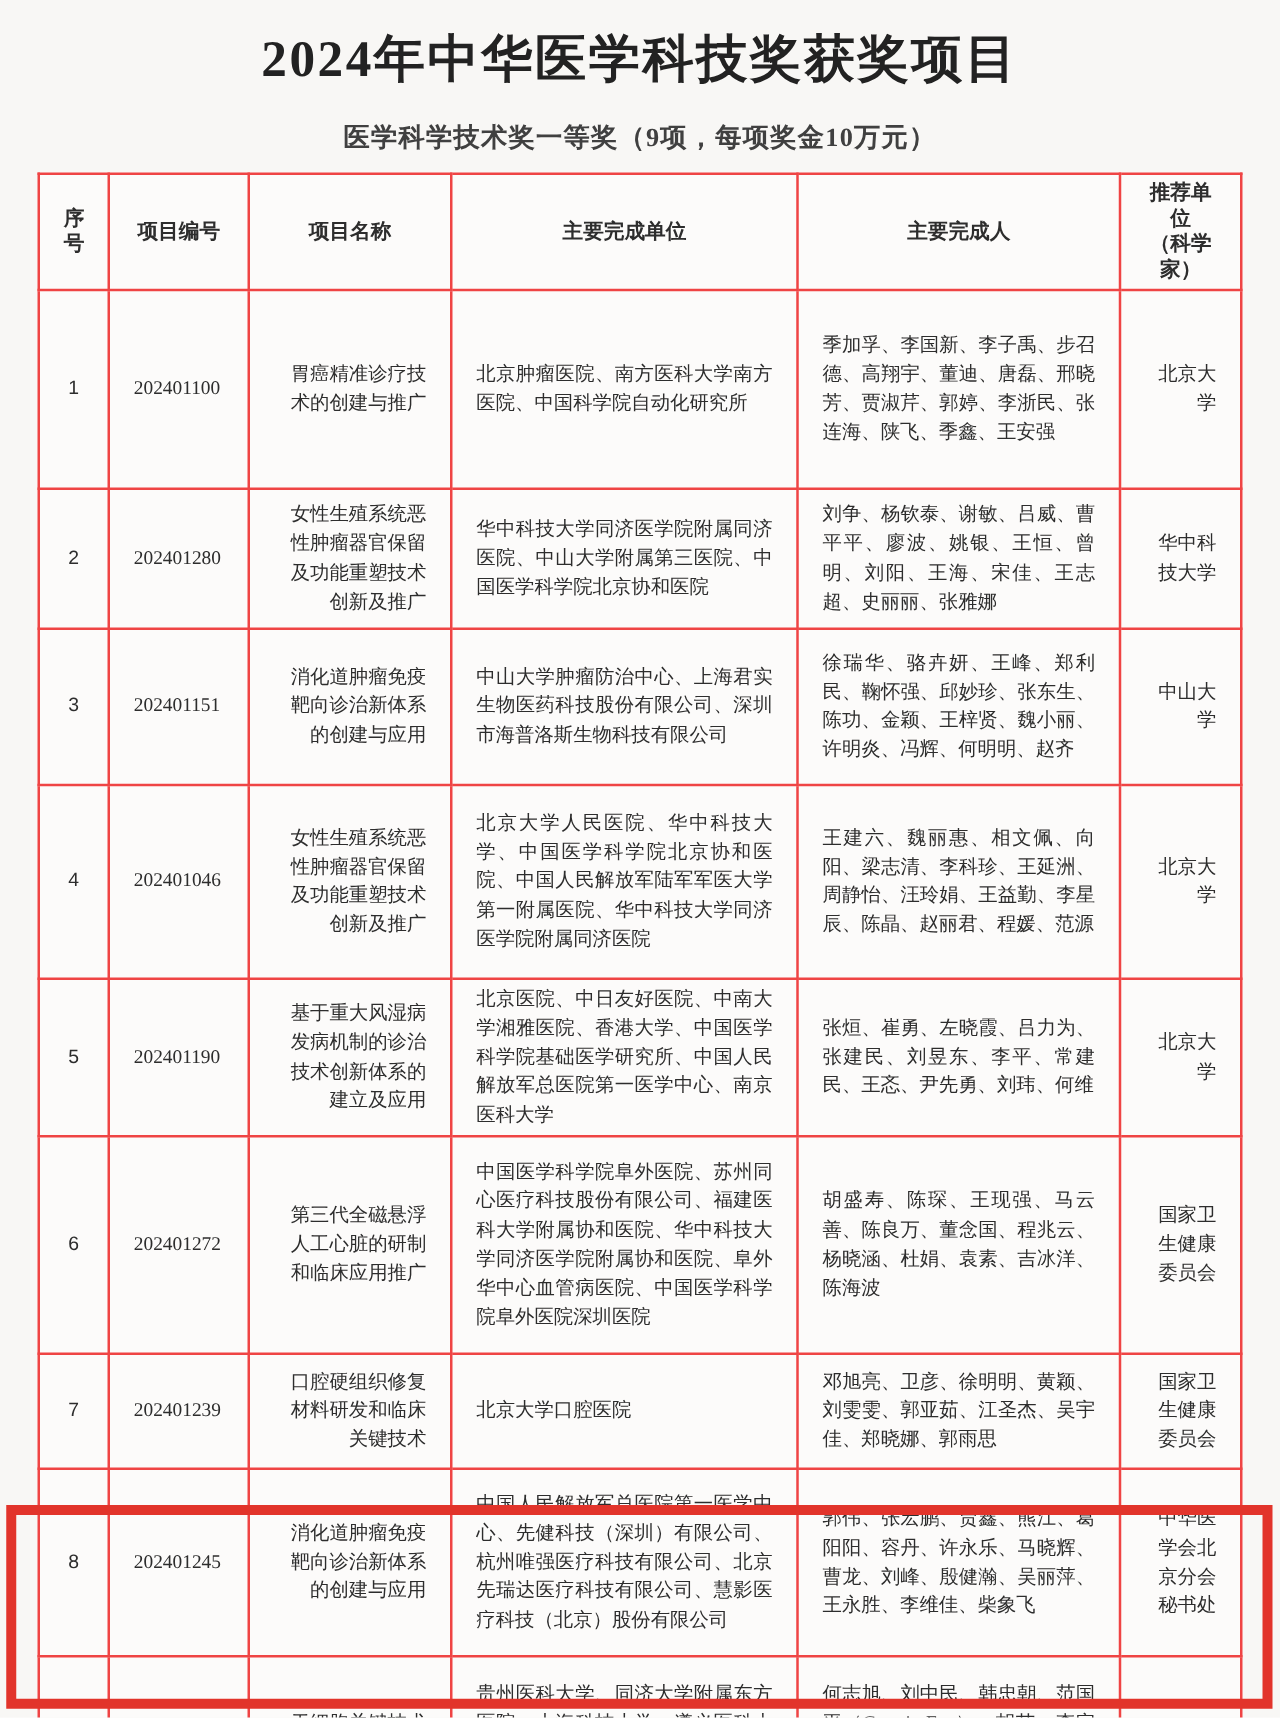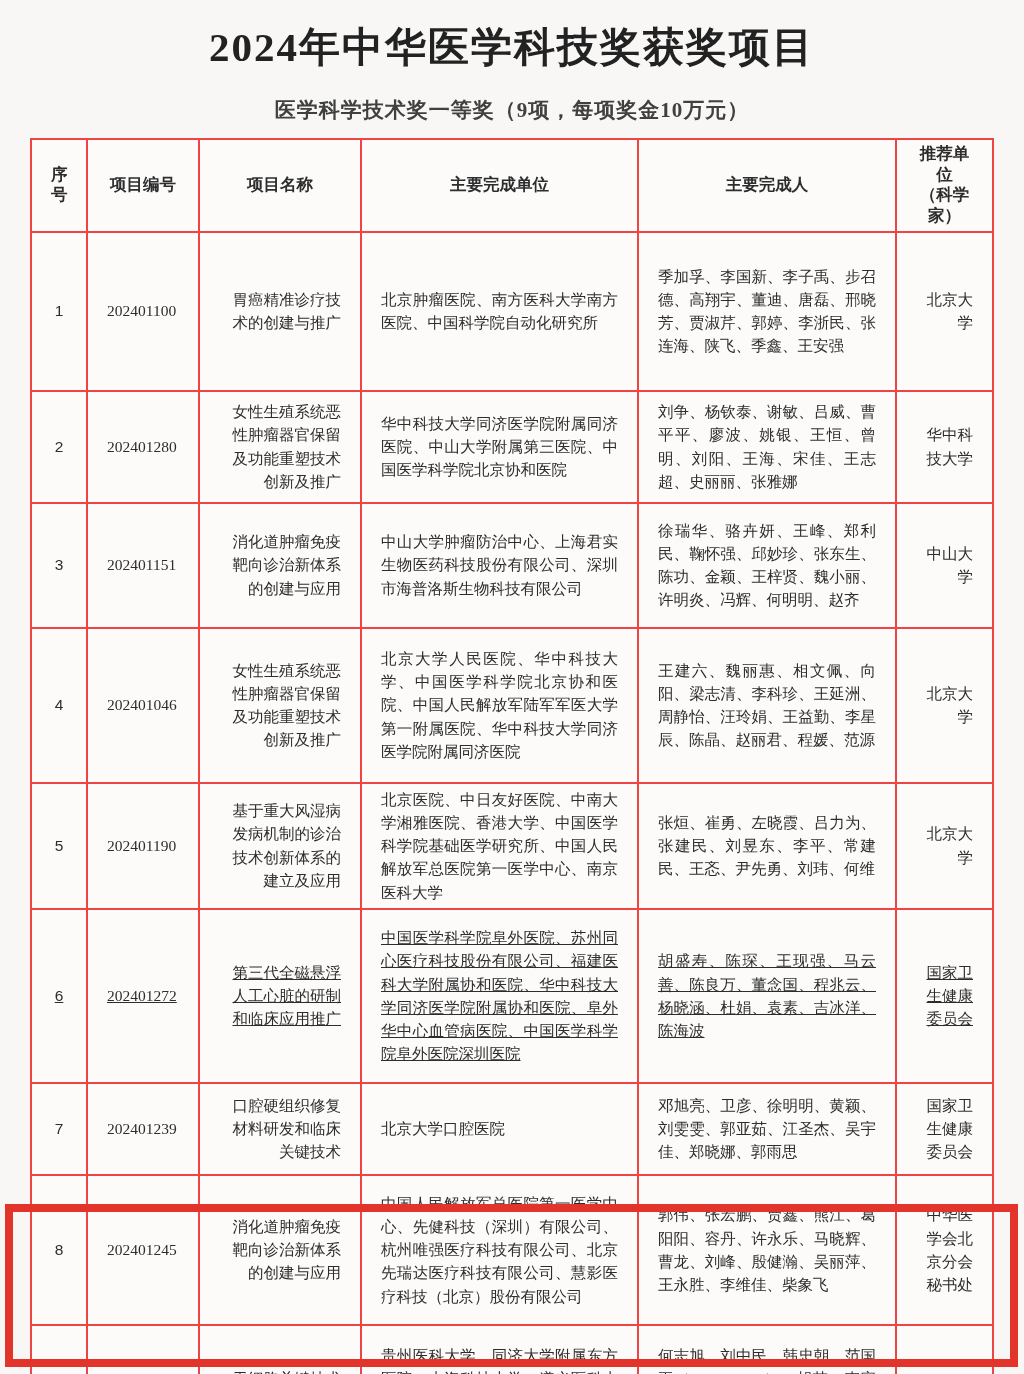--- a/index.html
+++ b/index.html
@@ -61,21 +61,21 @@
   td.cell-code { text-align:left; }
   td.cell-name { text-align:right; }
   td.cell-unit { text-align:justify; }
   td.cell-people { text-align:justify; }
   td.cell-rec  { text-align:right; }
   tbody tr:nth-child(1) td { height:159px; }
   tbody tr:nth-child(2) td { height:112px; }
   tbody tr:nth-child(3) td { height:125px; }
   tbody tr:nth-child(4) td { height:155px; }
   tbody tr:nth-child(5) td { height:126px; }
-  tbody tr:nth-child(6) td { height:174px;text-decoration:underline; }
+  tbody tr:nth-child(6) td { height:174px; }
   tbody tr:nth-child(7) td { height:92px;  }
   tbody tr:nth-child(8) td { height:150px; }
   tbody tr:nth-child(9) td { height:154px; }
   .highlight-box {
     position:absolute;
     left:5px; top:1204px;
     width:1013px; height:163px;
     border:8px solid #e2342b;
     pointer-events:none;
   }

